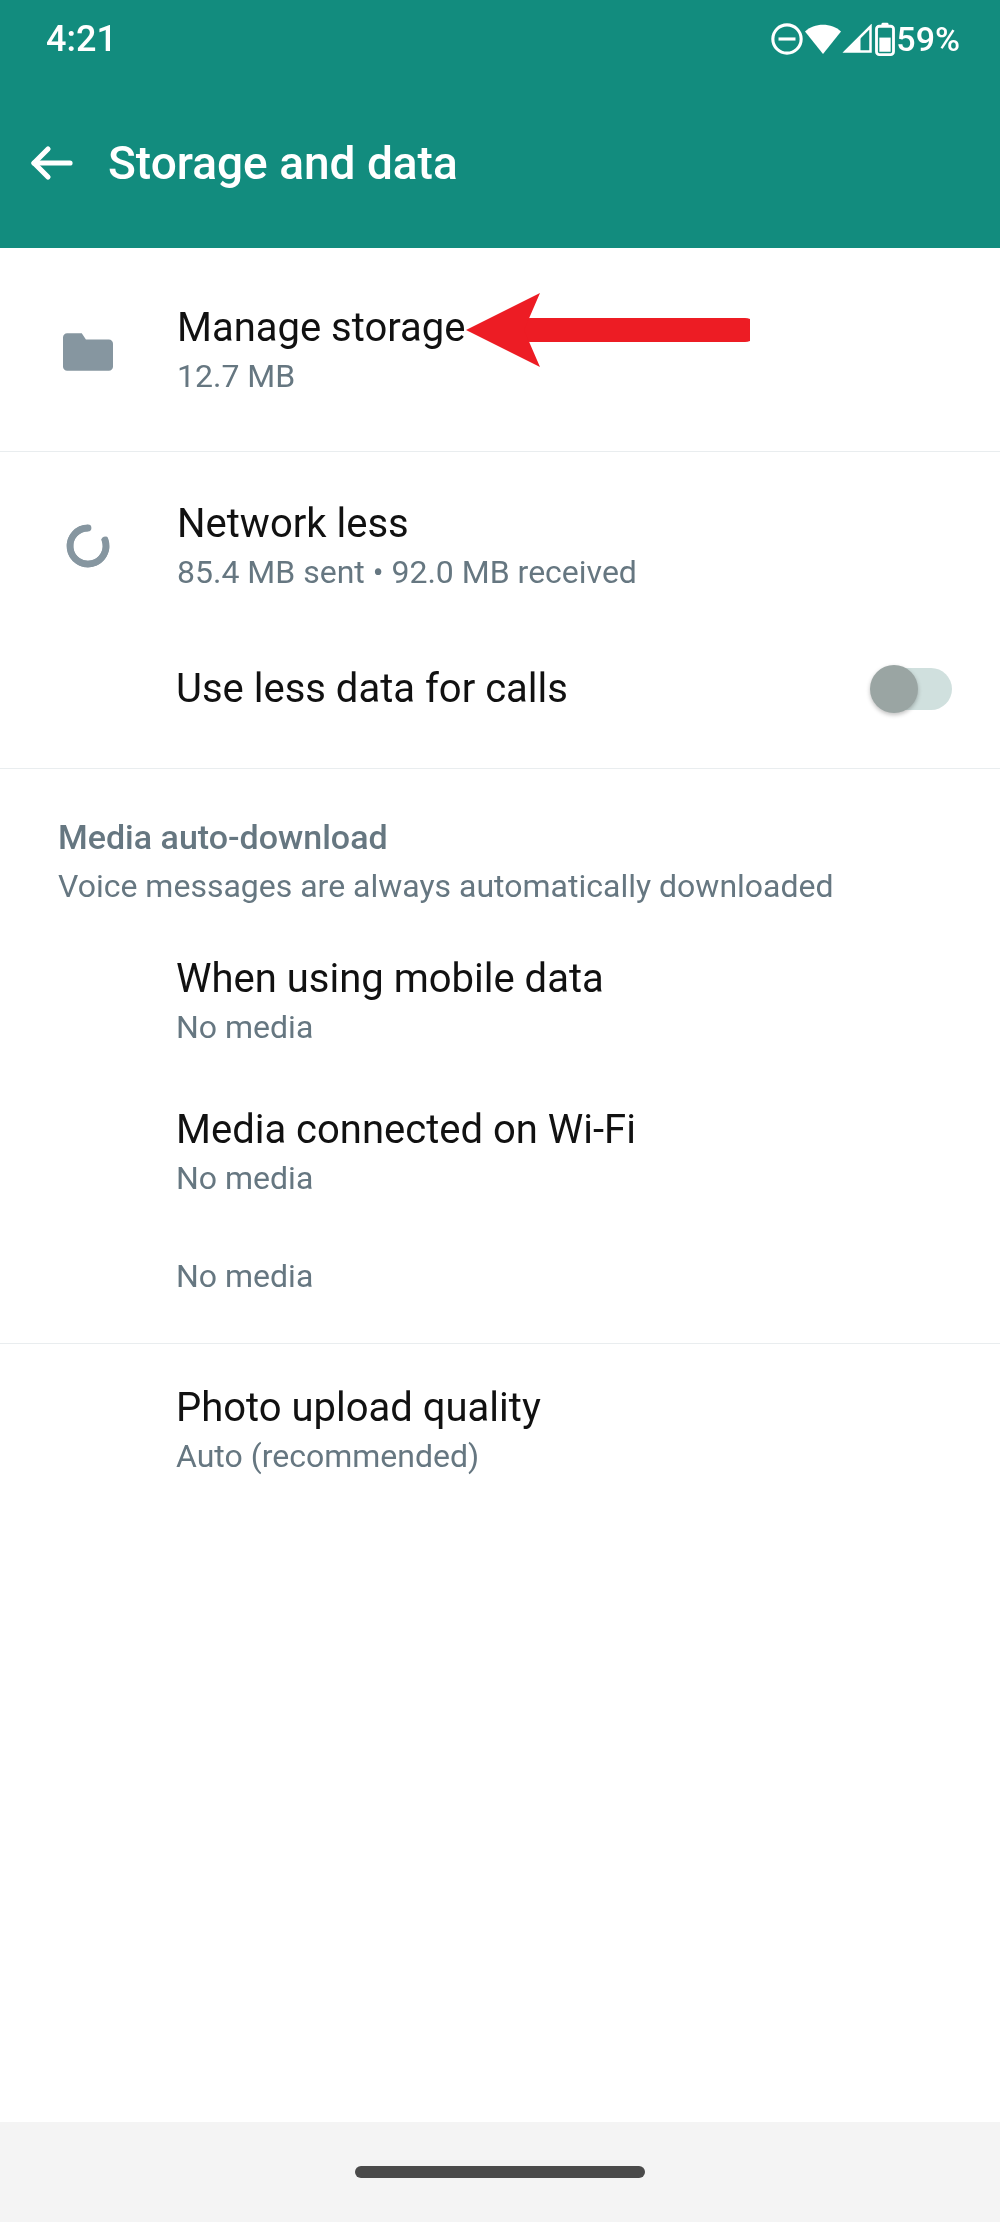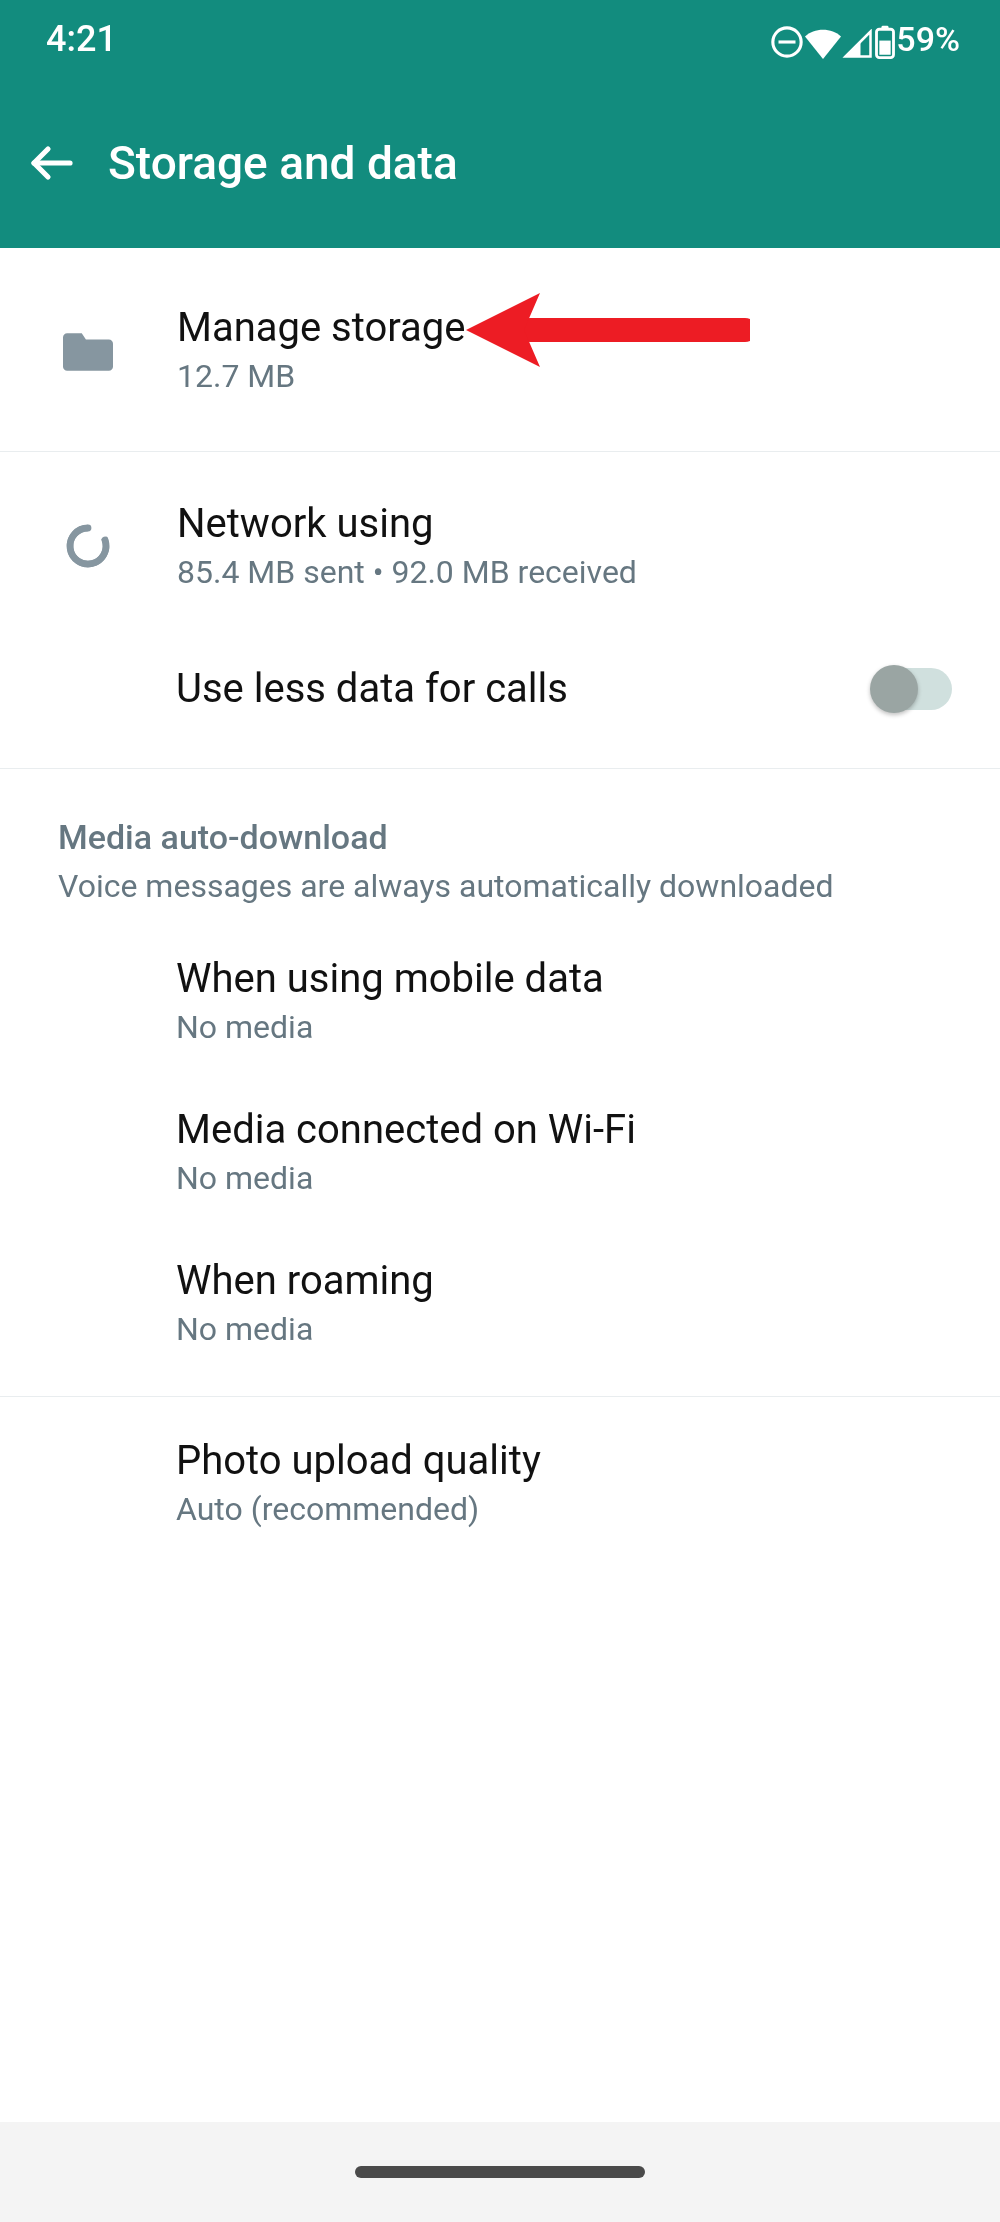--- a/index.html
+++ b/index.html
@@ -11,21 +11,21 @@
     height: 78px;
     background: #128C7E;
     color: #fff;
     display: flex;
     align-items: center;
     justify-content: space-between;
     padding: 0 40px 0 46px;
     font-size: 36px;
     font-weight: 500;
   }
-  .status-right { display: flex; align-items: flex-end; gap: 0; }
+  .status-right { display: flex; align-items: center; gap: 0; }
   .status-right svg { display: block; }
 
   
   .app-bar {
     height: 170px;
     background: #128C7E;
     color: #fff;
     display: flex;
     align-items: center;
     padding: 0 28px;
@@ -139,21 +139,21 @@
       <svg width="48" height="48" viewBox="0 0 24 24" fill="none" stroke="#8696a0" stroke-width="3.2">
           <circle cx="12" cy="12" r="9"></circle>
           <path d="M12 3 a9 9 0 0 1 8 5" stroke="#fff" stroke-width="5"></path>
           <path d="M12 3 a9 9 0 0 1 8 5" stroke="#8696a0" stroke-width="3.2" stroke-linecap="round" opacity="0"></path>
         </svg>
       <svg width="48" height="48" viewBox="0 0 24 24" fill="none" style="position:absolute;" stroke-linecap="round">
           <path d="M 20.5 9 A 9 9 0 1 1 12 3" stroke="#8696a0" stroke-width="3.4"></path>
         </svg>
     </div>
     <div class="row-text">
-      <span class="row-title">Network using</span>
+      <span class="row-title">Network less</span>
       <span class="row-sub">85.4 MB sent • 92.0 MB received</span>
     </div>
   </div>
 
   <div class="row row-noicon row-toggle" style="padding-top:34px; padding-bottom:56px;justify-content:flex-end;">
     <div class="row-text">
       <span class="row-title">Use less data for calls</span>
     </div>
     <div class="toggle">
       <div class="toggle-knob"></div>
@@ -176,21 +176,20 @@
 
   <div class="row row-noicon" style="padding-top:30px; padding-bottom:30px;">
     <div class="row-text">
       <span class="row-title">Media connected on Wi-Fi</span>
       <span class="row-sub">No media</span>
     </div>
   </div>
 
   <div class="row row-noicon" style="padding-top:30px; padding-bottom:48px;">
     <div class="row-text">
-      <span class="row-title">When roaming</span>
       <span class="row-sub">No media</span>
     </div>
   </div>
 
   <div class="divider"></div>
 
 
   <div class="row row-noicon" style="padding-top:40px; padding-bottom:40px;">
     <div class="row-text">
       <span class="row-title">Photo upload quality</span>

